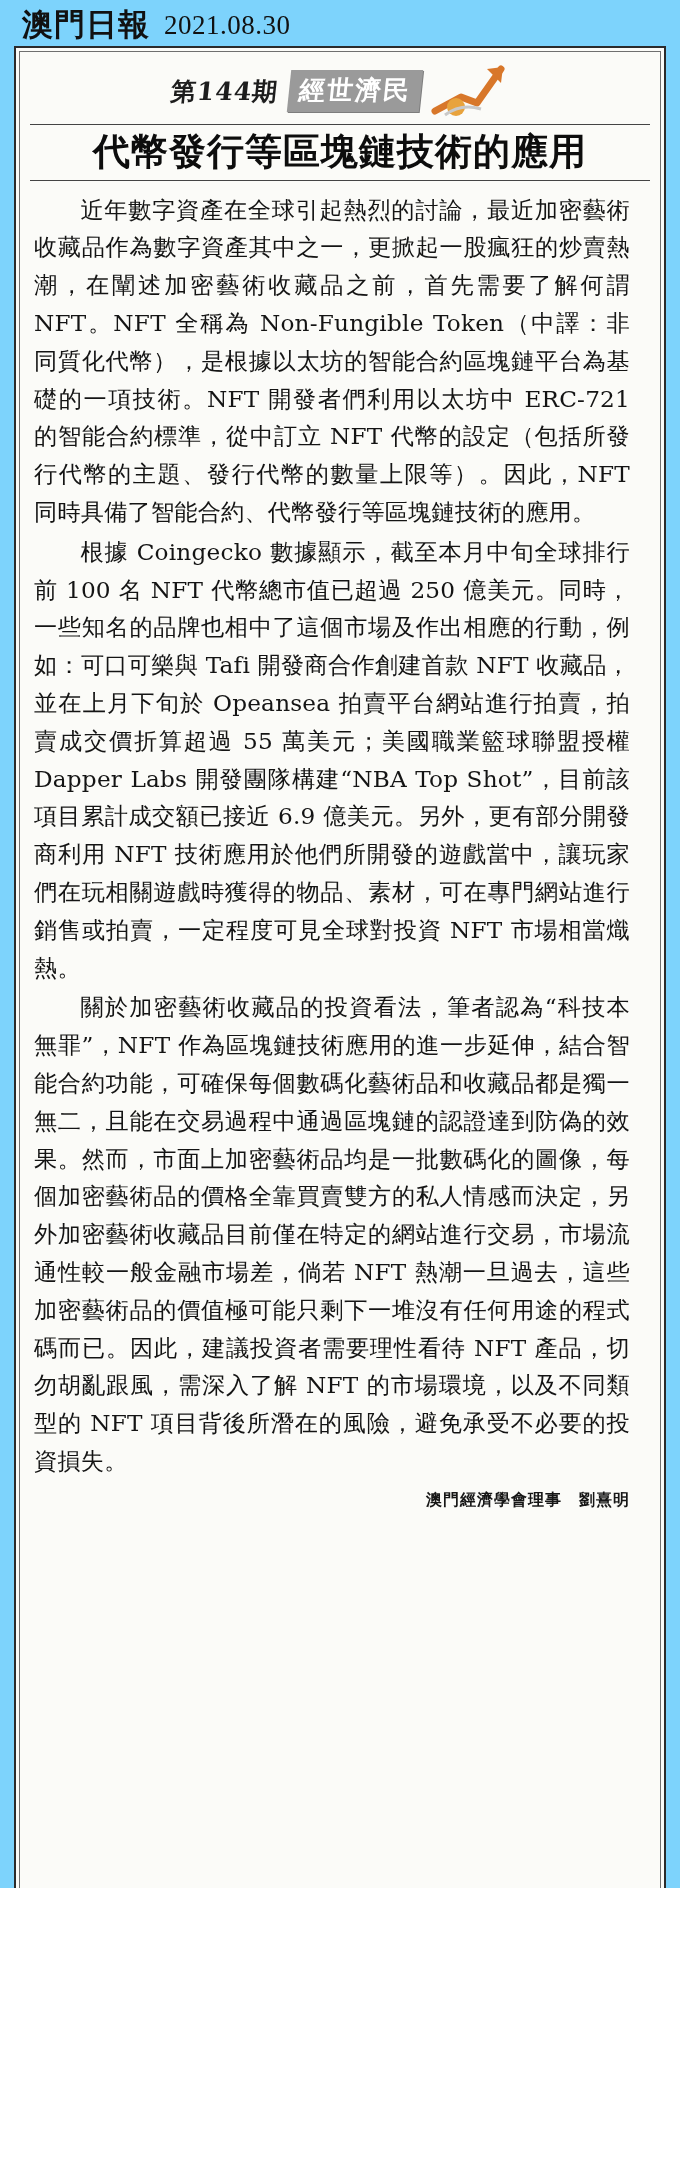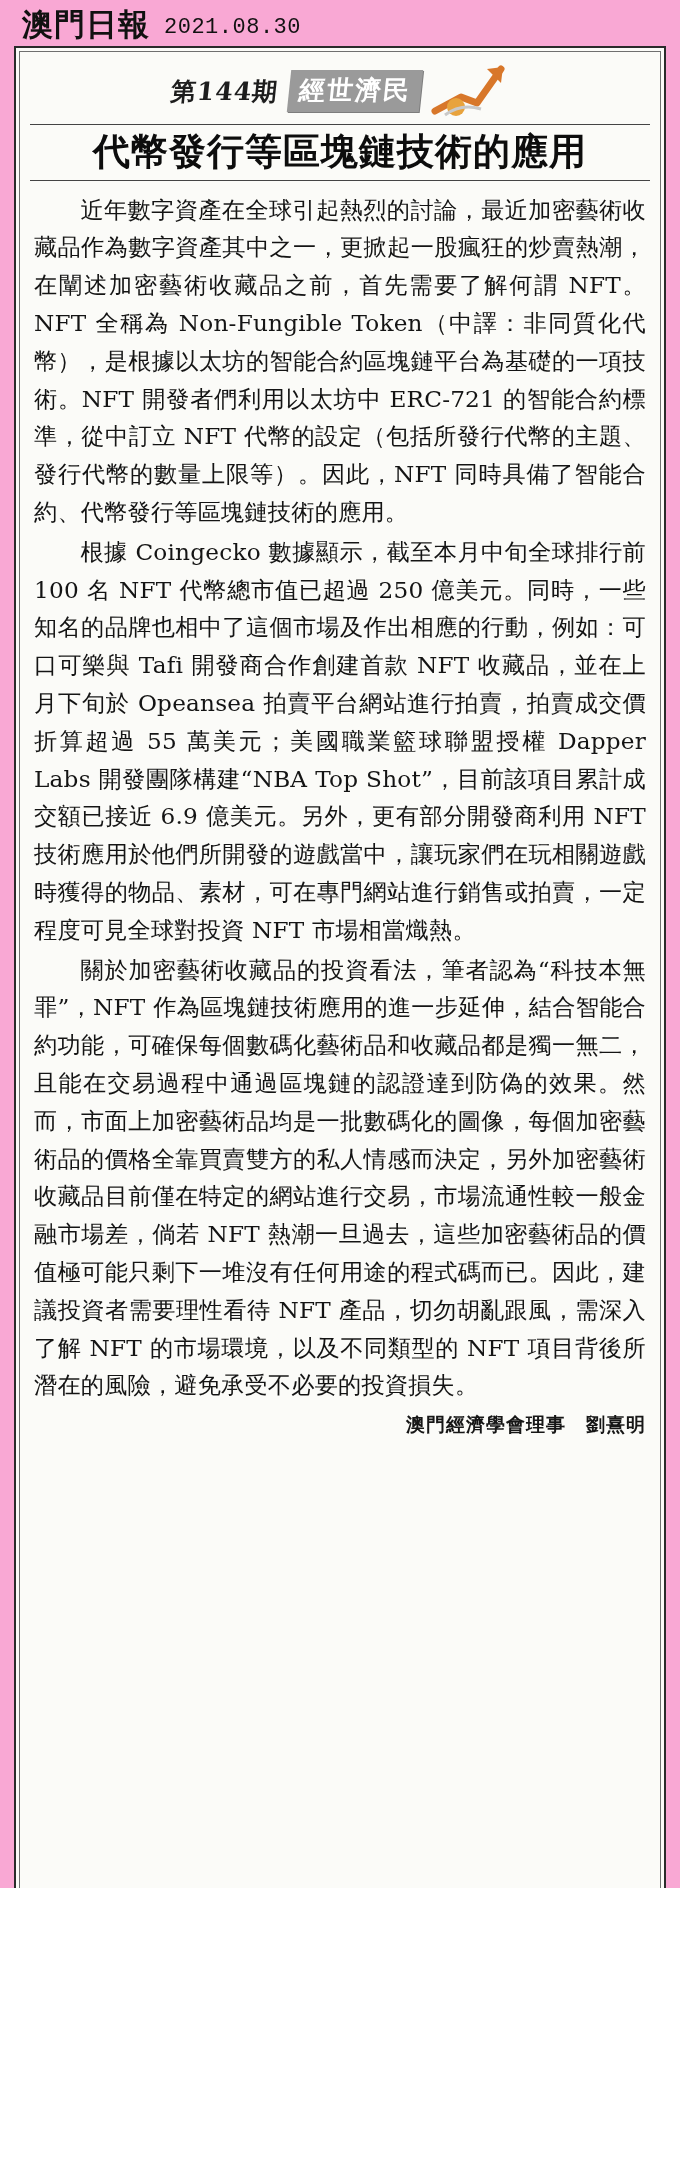--- a/index.html
+++ b/index.html
@@ -9,21 +9,21 @@
   }
   body {
     width: 680px;
     font-family: "Liberation Serif", "DejaVu Serif", serif;
     color: #161616;
   }
   .page {
     position: relative;
     width: 680px;
     height: 1888px;
-    background: #f9a8d4;
+    background: #7dd3fc;
     box-sizing: border-box;
     overflow: hidden;
   }
 
   
   .masthead {
     display: flex;
     align-items: flex-end;
     gap: 14px;
     padding: 10px 18px 4px 22px;
@@ -33,22 +33,22 @@
   .masthead-name {
     font-family: "DejaVu Serif", serif;
     font-weight: 700;
     font-size: 31px;
     letter-spacing: 1px;
     color: #111;
     line-height: 1;
     white-space: nowrap;
   }
   .masthead-date {
-    font-family: Liberation Mono, monospace;
-    font-size: 22px;
+    font-family: Liberation Serif, serif;
+    font-size: 27px;
     font-weight: 400;
     color: #111;
     line-height: 1;
     padding-bottom: 1px;
     letter-spacing: 0.5px;
   }
 
   
   .frame {
     position: relative;
@@ -116,36 +116,36 @@
     font-weight: 700;
     font-size: 37px;
     letter-spacing: 1px;
     color: #0d0d0d;
     line-height: 1.1;
     white-space: nowrap;
   }
 
   
   .body {
-    margin: 10px 6px 0 6px;
+    margin: 10px 22px 0 6px;
   }
   .para {
     font-family: "DejaVu Serif", serif;
     font-size: 23.2px;
     line-height: 37.8px;
     color: #141414;
     text-align: justify;
     text-justify: inter-character;
     text-indent: 2em;
     margin: 0 0 2px 0;
     letter-spacing: 0.2px;
   }
   .byline {
     font-family: "DejaVu Serif", serif;
-    font-size: 19px;
+    font-size: 16px;
     line-height: 36px;
     text-align: right;
     font-weight: 700;
     margin-top: 2px;
     letter-spacing: 1px;
   }
 </style>
 </head>
 <body>
 

